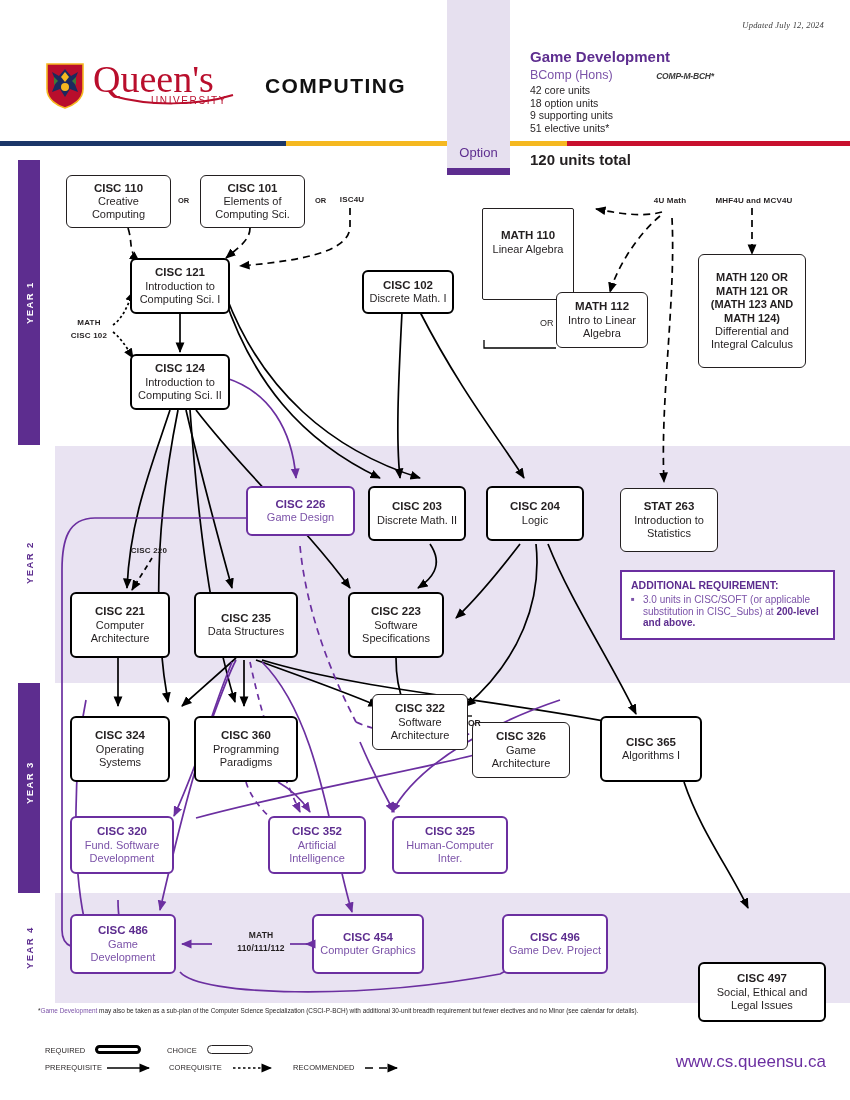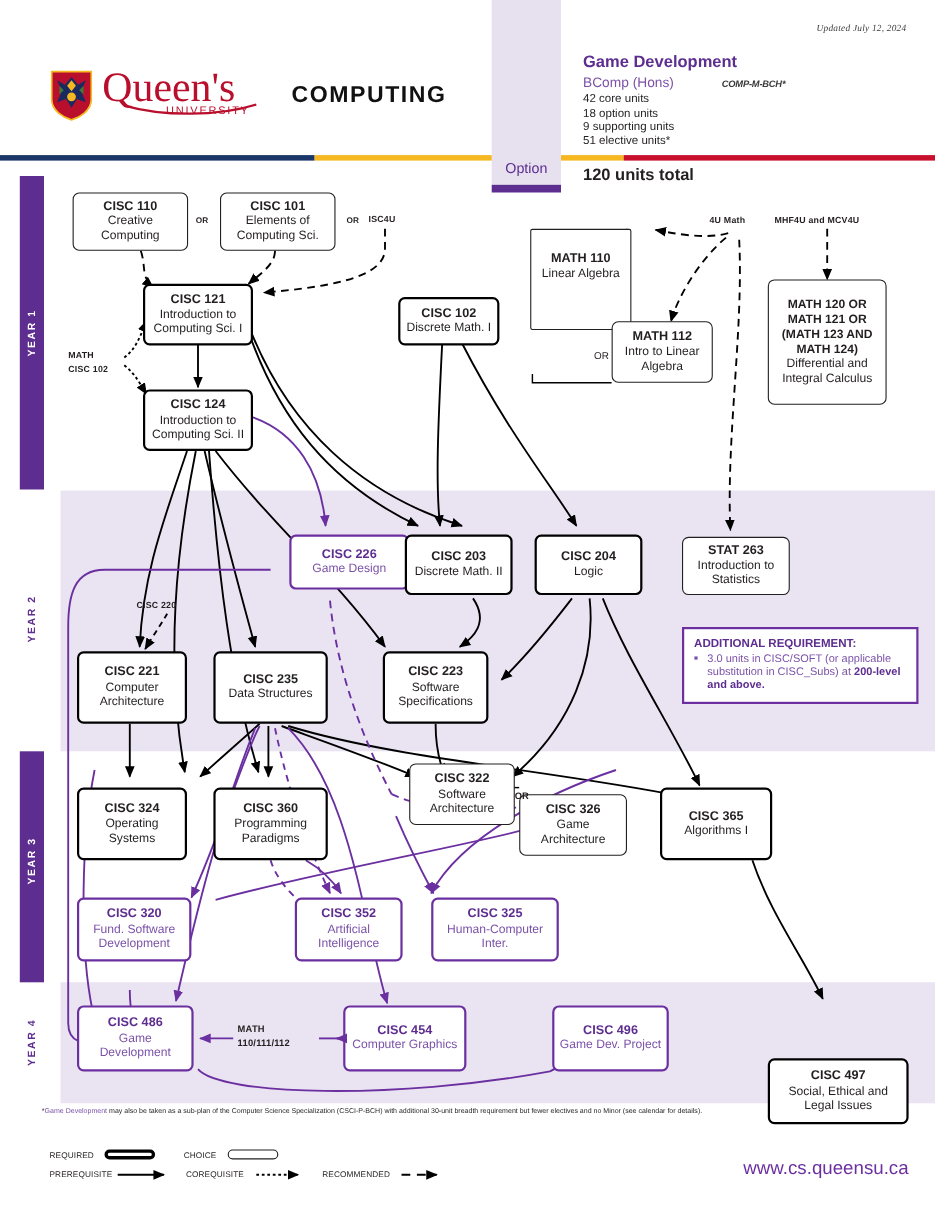--- a/index.html
+++ b/index.html
@@ -59,21 +59,21 @@
   .choice{border:1.4px solid #231f20;}
   .choice .code,.choice .name{color:#231f20;}
   .opt{border:2.2px solid #6b2fa0;}
   .opt .code{color:#5d2d8f;}
   .opt .name{color:#7b52a8;}
 
   .sq{border-radius:2px;}
 
   
   .lbl{position:absolute;font-size:8px;font-weight:bold;letter-spacing:.2px;z-index:7;
-    color:#231f20;text-align:left;line-height:10px;}
+    color:#231f20;text-align:center;line-height:10px;}
   .orlbl{position:absolute;font-size:7.5px;font-weight:bold;z-index:7;color:#231f20;}
   .ornorm{position:absolute;font-size:9px;z-index:7;color:#231f20;}
 
   
   .addreq{position:absolute;left:620px;top:570px;width:215px;
     border:2px solid #6b2fa0;background:#ffffff;box-sizing:border-box;
     padding:7px 9px 9px 9px;z-index:8;}
   .addreq .h{font-size:10.5px;font-weight:bold;color:#5d2d8f;margin-bottom:3px;}
   .addreq ul{margin:0;padding-left:12px;list-style:none;}
   .addreq li{font-size:10px;line-height:11.6px;color:#7b52a8;position:relative;}
@@ -285,33 +285,33 @@
   </div>
   <div class="box choice" style="left:556px;top:292px;width:92px;height:56px;">
     <div class="code">MATH 112</div>
     <div class="name">Intro to Linear Algebra</div>
   </div>
   <div class="box choice" style="left:698px;top:254px;width:108px;height:114px;">
     <div class="code" style="font-size:11px;line-height:13.5px;">MATH 120 OR MATH 121 OR (MATH 123 AND MATH 124)</div>
     <div class="name">Differential and Integral Calculus</div>
   </div>
 
-  <div class="box opt" style="left:246px;top:486px;width:109px;height:50px;margin-left:17px;">
+  <div class="box opt" style="left:246px;top:486px;width:109px;height:50px;">
     <div class="code">CISC 226</div>
     <div class="name">Game Design</div>
   </div>
   <div class="box req" style="left:368px;top:486px;width:98px;height:55px;">
     <div class="code">CISC 203</div>
     <div class="name">Discrete Math. II</div>
   </div>
   <div class="box req" style="left:486px;top:486px;width:98px;height:55px;">
     <div class="code">CISC 204</div>
     <div class="name">Logic</div>
   </div>
-  <div class="box choice" style="left:620px;top:488px;width:98px;height:53px;">
+  <div class="box choice" style="left:620px;top:488px;width:98px;height:64px;">
     <div class="code">STAT 263</div>
     <div class="name">Introduction to Statistics</div>
   </div>
   <div class="box req" style="left:70px;top:592px;width:100px;height:66px;">
     <div class="code">CISC 221</div>
     <div class="name">Computer Architecture</div>
   </div>
   <div class="box req" style="left:194px;top:592px;width:104px;height:66px;">
     <div class="code">CISC 235</div>
     <div class="name">Data Structures</div>

